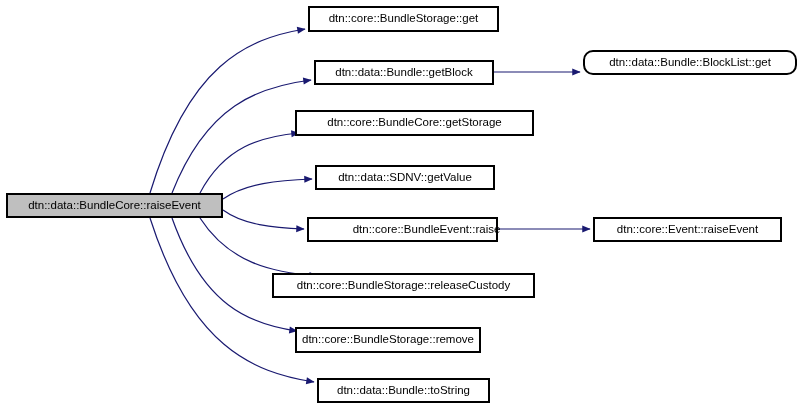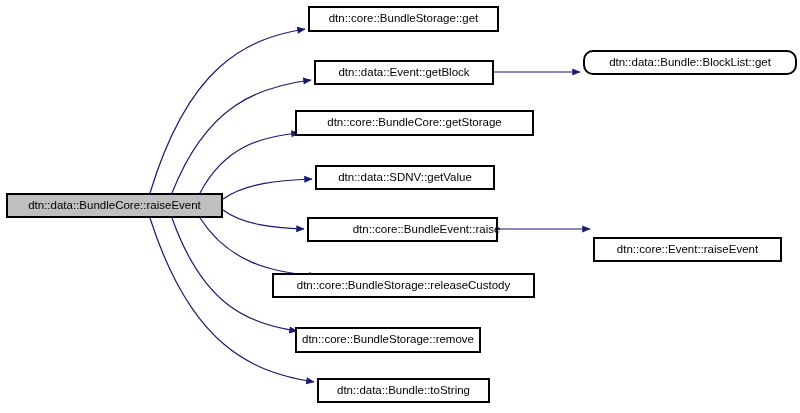--- a/index.html
+++ b/index.html
@@ -69,35 +69,35 @@
       </g>
   </svg>
 
 <div class="node main" style="left: 6px; top: 193px; width: 217px; height: 25px; background: rgb(191, 191, 191); border-color: rgb(0, 0, 0);">
       <span>dtn::data::BundleCore::raiseEvent</span>
     </div>
     <div class="node" style="left: 308px; top: 6px; width: 191px; height: 26px; background: rgb(255, 255, 255); border-color: rgb(0, 0, 0);">
       <span>dtn::core::BundleStorage::get</span>
     </div>
     <div class="node" style="left: 314px; top: 60px; width: 180px; height: 25px; background: rgb(255, 255, 255); border-color: rgb(0, 0, 0);">
-      <span>dtn::data::Event::getBlock</span>
+      <span>dtn::data::Bundle::getBlock</span>
     </div>
     <div class="node" style="left: 583px; top: 50px; width: 214px; height: 25px; background: rgb(255, 255, 255); border-color: rgb(0, 0, 0); border-radius: 10px;">
       <span>dtn::data::Bundle::BlockList::get</span>
     </div>
     <div class="node" style="left: 295px; top: 110px; width: 239px; height: 26px; background: rgb(255, 255, 255); border-color: rgb(0, 0, 0);">
       <span>dtn::core::BundleCore::getStorage</span>
     </div>
     <div class="node" style="left: 315px; top: 165px; width: 180px; height: 25px; background: rgb(255, 255, 255); border-color: rgb(0, 0, 0); justify-content: center;">
       <span>dtn::data::SDNV::getValue</span>
     </div>
     <div class="node" style="left: 307px; top: 217px; width: 191px; height: 25px; background: rgb(255, 255, 255); border-color: rgb(0, 0, 0); padding-left: 48px;">
       <span>dtn::core::BundleEvent::raise</span>
     </div>
-    <div class="node" style="left: 593px; top: 217px; width: 189px; height: 25px; background: rgb(255, 255, 255); border-color: rgb(0, 0, 0); margin-top: 20px;">
+    <div class="node" style="left: 593px; top: 217px; width: 189px; height: 25px; background: rgb(255, 255, 255); border-color: rgb(0, 0, 0);">
       <span>dtn::core::Event::raiseEvent</span>
     </div>
     <div class="node" style="left: 272px; top: 273px; width: 263px; height: 25px; background: rgb(255, 255, 255); border-color: rgb(0, 0, 0);">
       <span>dtn::core::BundleStorage::releaseCustody</span>
     </div>
     <div class="node" style="left: 295px; top: 327px; width: 186px; height: 26px; background: rgb(255, 255, 255); border-color: rgb(0, 0, 0);">
       <span>dtn::core::BundleStorage::remove</span>
     </div>
     <div class="node" style="left: 317px; top: 378px; width: 173px; height: 25px; background: rgb(255, 255, 255); border-color: rgb(0, 0, 0);">
       <span>dtn::data::Bundle::toString</span>

